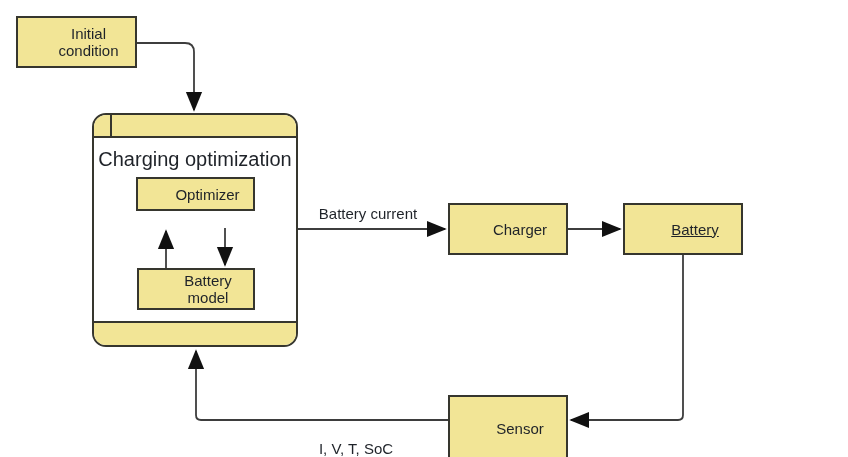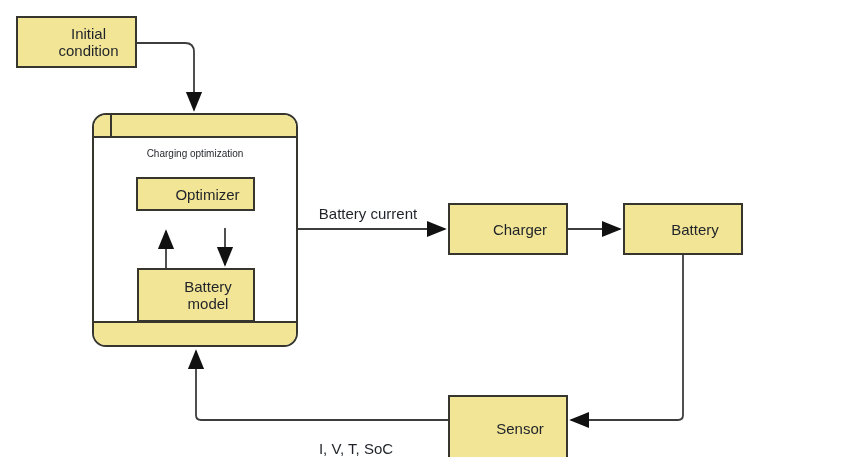--- a/index.html
+++ b/index.html
@@ -24,23 +24,23 @@
     display: flex;
     align-items: center;
     justify-content: center;
     font-size: 15px;
     z-index: 2;
     text-align: center;
     padding-left: 24px;
   }
   #n-initial       { left: 16px;  top: 16px;  width: 121px; height: 52px; }
   #n-optimizer     { left: 136px; top: 177px; width: 119px; height: 34px; }
-  #n-battery-model { left: 137px; top: 268px; width: 118px; height: 54px; }
+  #n-battery-model { left: 137px; top: 268px; width: 118px; height: 42px; }
   #n-charger       { left: 448px; top: 203px; width: 120px; height: 52px; }
-  #n-battery       { left: 623px; top: 203px; width: 120px; height: 52px; }
+  #n-battery       { left: 623px; top: 203px; width: 120px; height: 52px; text-decoration: underline; }
   #n-sensor        { left: 448px; top: 395px; width: 120px; height: 67px; }
 
   .frame {
     position: absolute;
     left: 92px;
     top: 113px;
     width: 206px;
     height: 234px;
     box-sizing: border-box;
     border: 2px solid var(--node-border, #36362e);
@@ -74,21 +74,21 @@
     bottom: 0;
     height: 24px;
     border-top: 2px solid var(--node-border, #36362e);
   }
   .frame-title {
     position: absolute;
     top: 33px;
     left: 0;
     width: 100%;
     text-align: center;
-    font-size: 10px;
+    font-size: 20px;
   }
   .edge-label {
     position: absolute;
     z-index: 4;
     font-size: 15px;
     white-space: nowrap;
     transform: translate(-50%, -50%);
     color: var(--text, #1f2329);
   }
   #lbl-optimal { left: 368px; top: 213px; }

